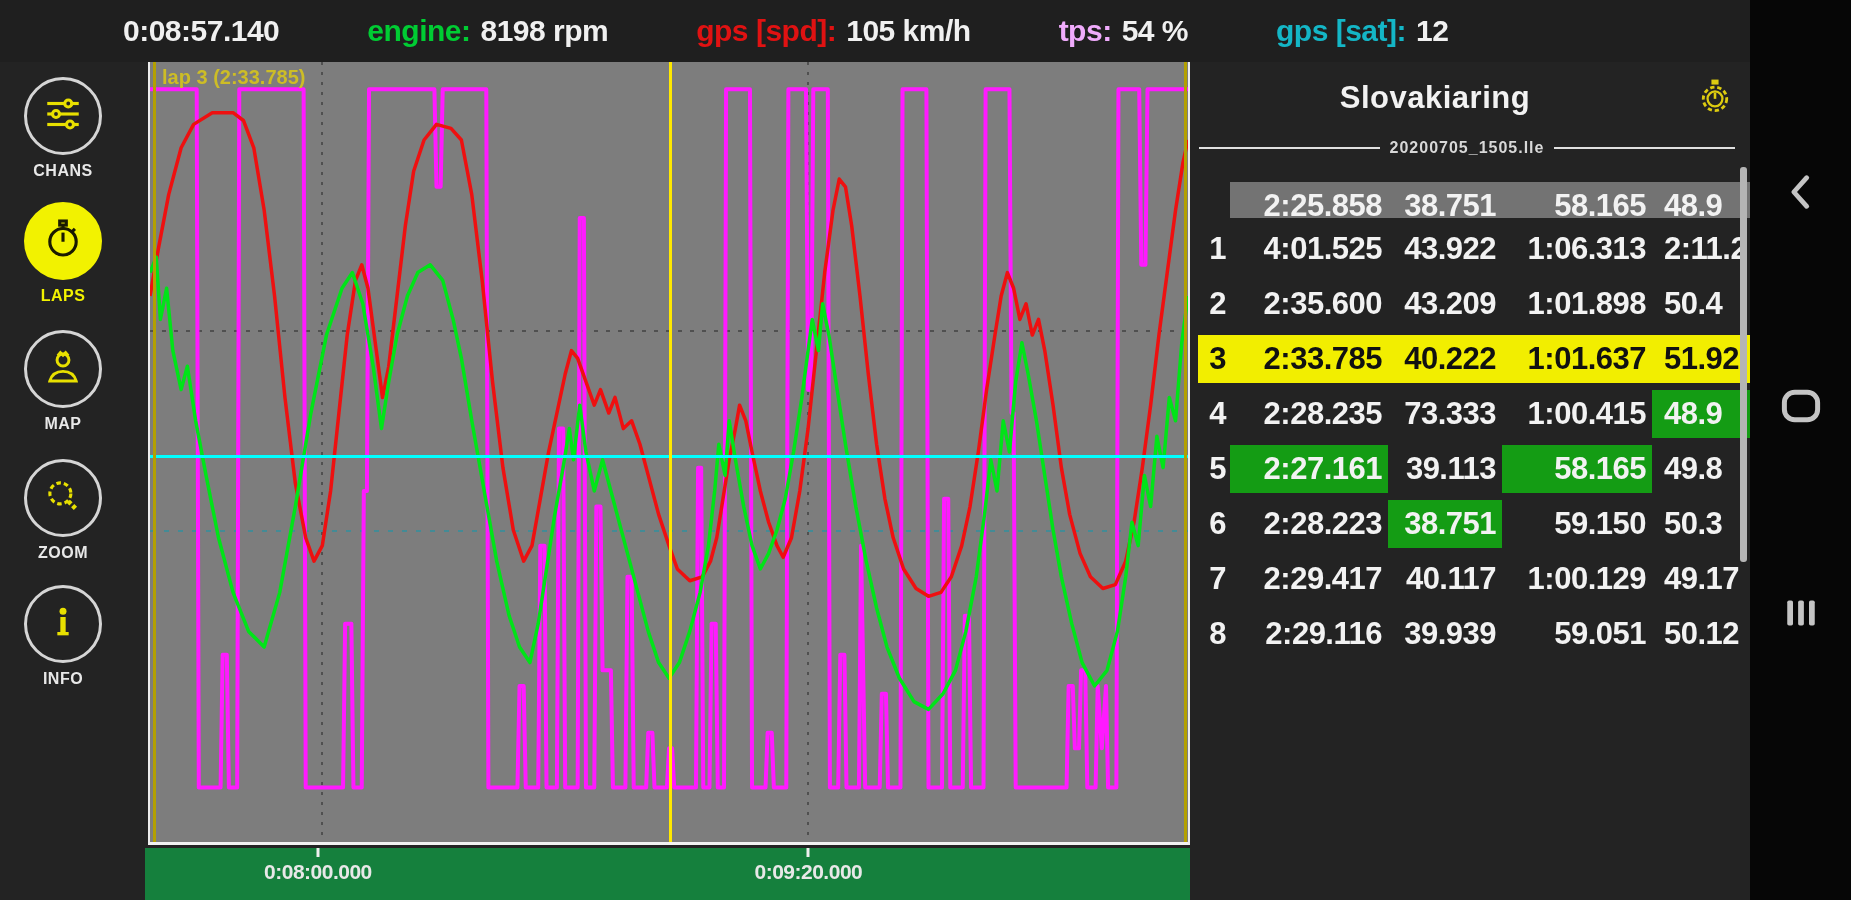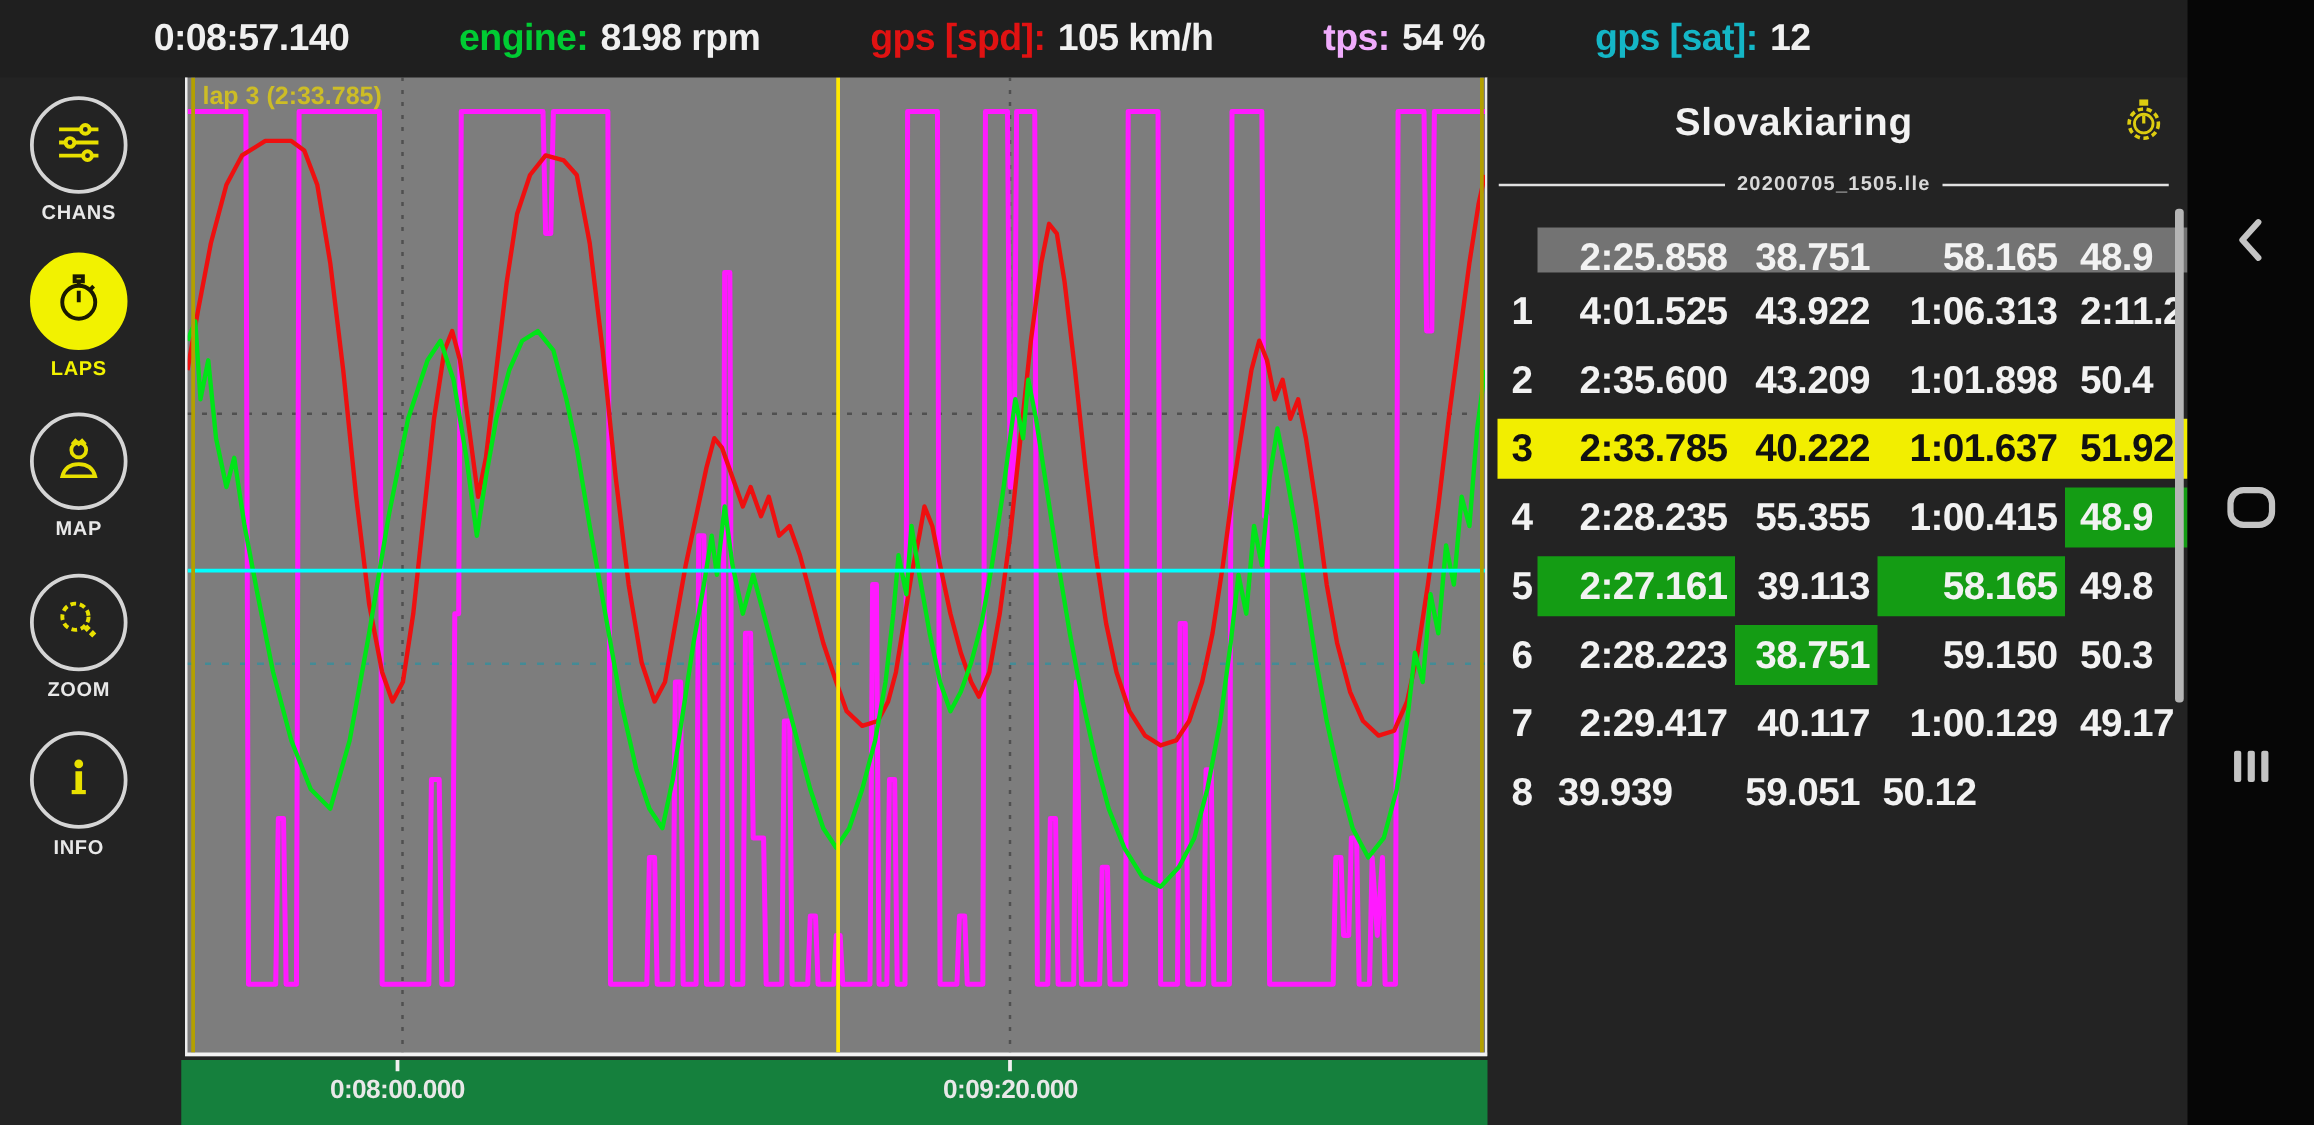--- a/index.html
+++ b/index.html
@@ -253,21 +253,21 @@
         <span class="cell cell-time">2:33.785</span>
         <span class="cell cell-s1">40.222</span>
         <span class="cell cell-s2">1:01.637</span>
         <span class="cell cell-s3">51.92</span>
       </span>
     </div>
     <div class="lap-row">
       <span class="cell-num">4</span>
       <span class="cells-wrap">
         <span class="cell cell-time">2:28.235</span>
-        <span class="cell cell-s1">55.355</span>
+        <span class="cell cell-s1">73.333</span>
         <span class="cell cell-s2">1:00.415</span>
         <span class="cell cell-s3 green">48.9</span>
       </span>
     </div>
     <div class="lap-row">
       <span class="cell-num">5</span>
       <span class="cells-wrap">
         <span class="cell cell-time green">2:27.161</span>
         <span class="cell cell-s1">39.113</span>
         <span class="cell cell-s2 green">58.165</span>
@@ -288,20 +288,21 @@
       <span class="cells-wrap">
         <span class="cell cell-time">2:29.417</span>
         <span class="cell cell-s1">40.117</span>
         <span class="cell cell-s2">1:00.129</span>
         <span class="cell cell-s3">49.17</span>
       </span>
     </div>
     <div class="lap-row">
       <span class="cell-num">8</span>
       <span class="cells-wrap">
+        <span class="cell cell-time">2:29.116</span>
         <span class="cell cell-s1">39.939</span>
         <span class="cell cell-s2">59.051</span>
         <span class="cell cell-s3">50.12</span>
       </span>
     </div>
   </div>
 
   <div class="scrollbar"></div>
 </div>
 

